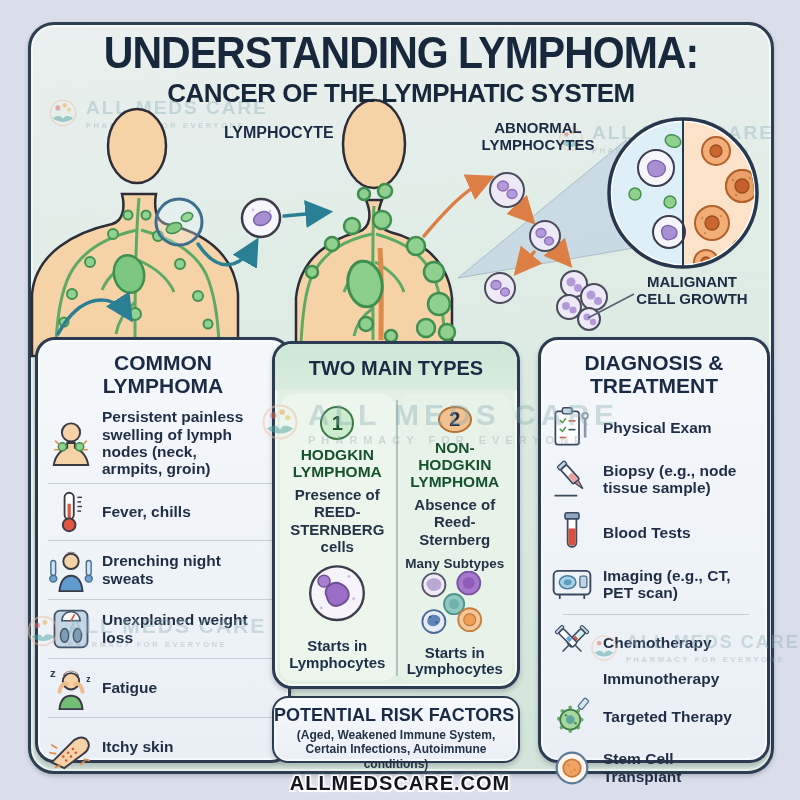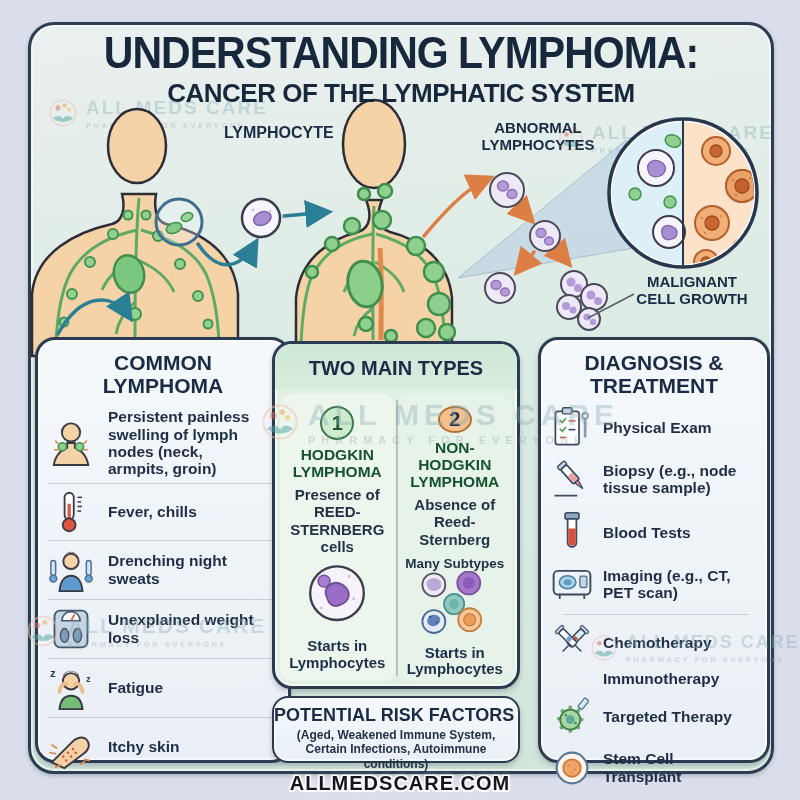--- a/index.html
+++ b/index.html
@@ -30,21 +30,21 @@
   #panel-symptoms { left:35px;  top:337px; width:256px; height:426px; }
   #panel-types    { left:272px; top:341px; width:248px; height:348px; overflow:hidden;
     background:#e2f0e4; }
   #panel-diagnosis{ left:538px; top:337px; width:232px; height:426px; }
   #box-risk      { left:272px; top:696px; width:248px; height:67px; border-radius:16px;
     border-width:2.5px; background:linear-gradient(180deg,#f6f9fc,#eaeff6); }
 
   .p-head { text-align:center; font-size:21px; font-weight:700; color:#1a2b45;
     line-height:1.08; padding-top:12px; letter-spacing:0; }
   .rows { padding:6px 8px 4px 10px; }
-  .row { display:flex; align-items:center; gap:14px; padding:5px 0; }
+  .row { display:flex; align-items:center; gap:8px; padding:5px 0; }
   .row + .row { border-top:1.5px solid #c6cfd9; }
   .norule .row + .row { border-top:none; }
   .ic { flex:0 0 46px; display:flex; justify-content:center; }
   .ic svg { display:block; }
   .lbl { font-size:15.5px; font-weight:700; color:#1f2d45; line-height:1.12; }
 
   #panel-diagnosis .rows { padding:4px 6px 2px 10px; }
   #panel-diagnosis .row { padding:4px 0; gap:10px; }
   #panel-diagnosis .row + .row { border-top:none; }
   #panel-diagnosis .ic { flex:0 0 42px; }

